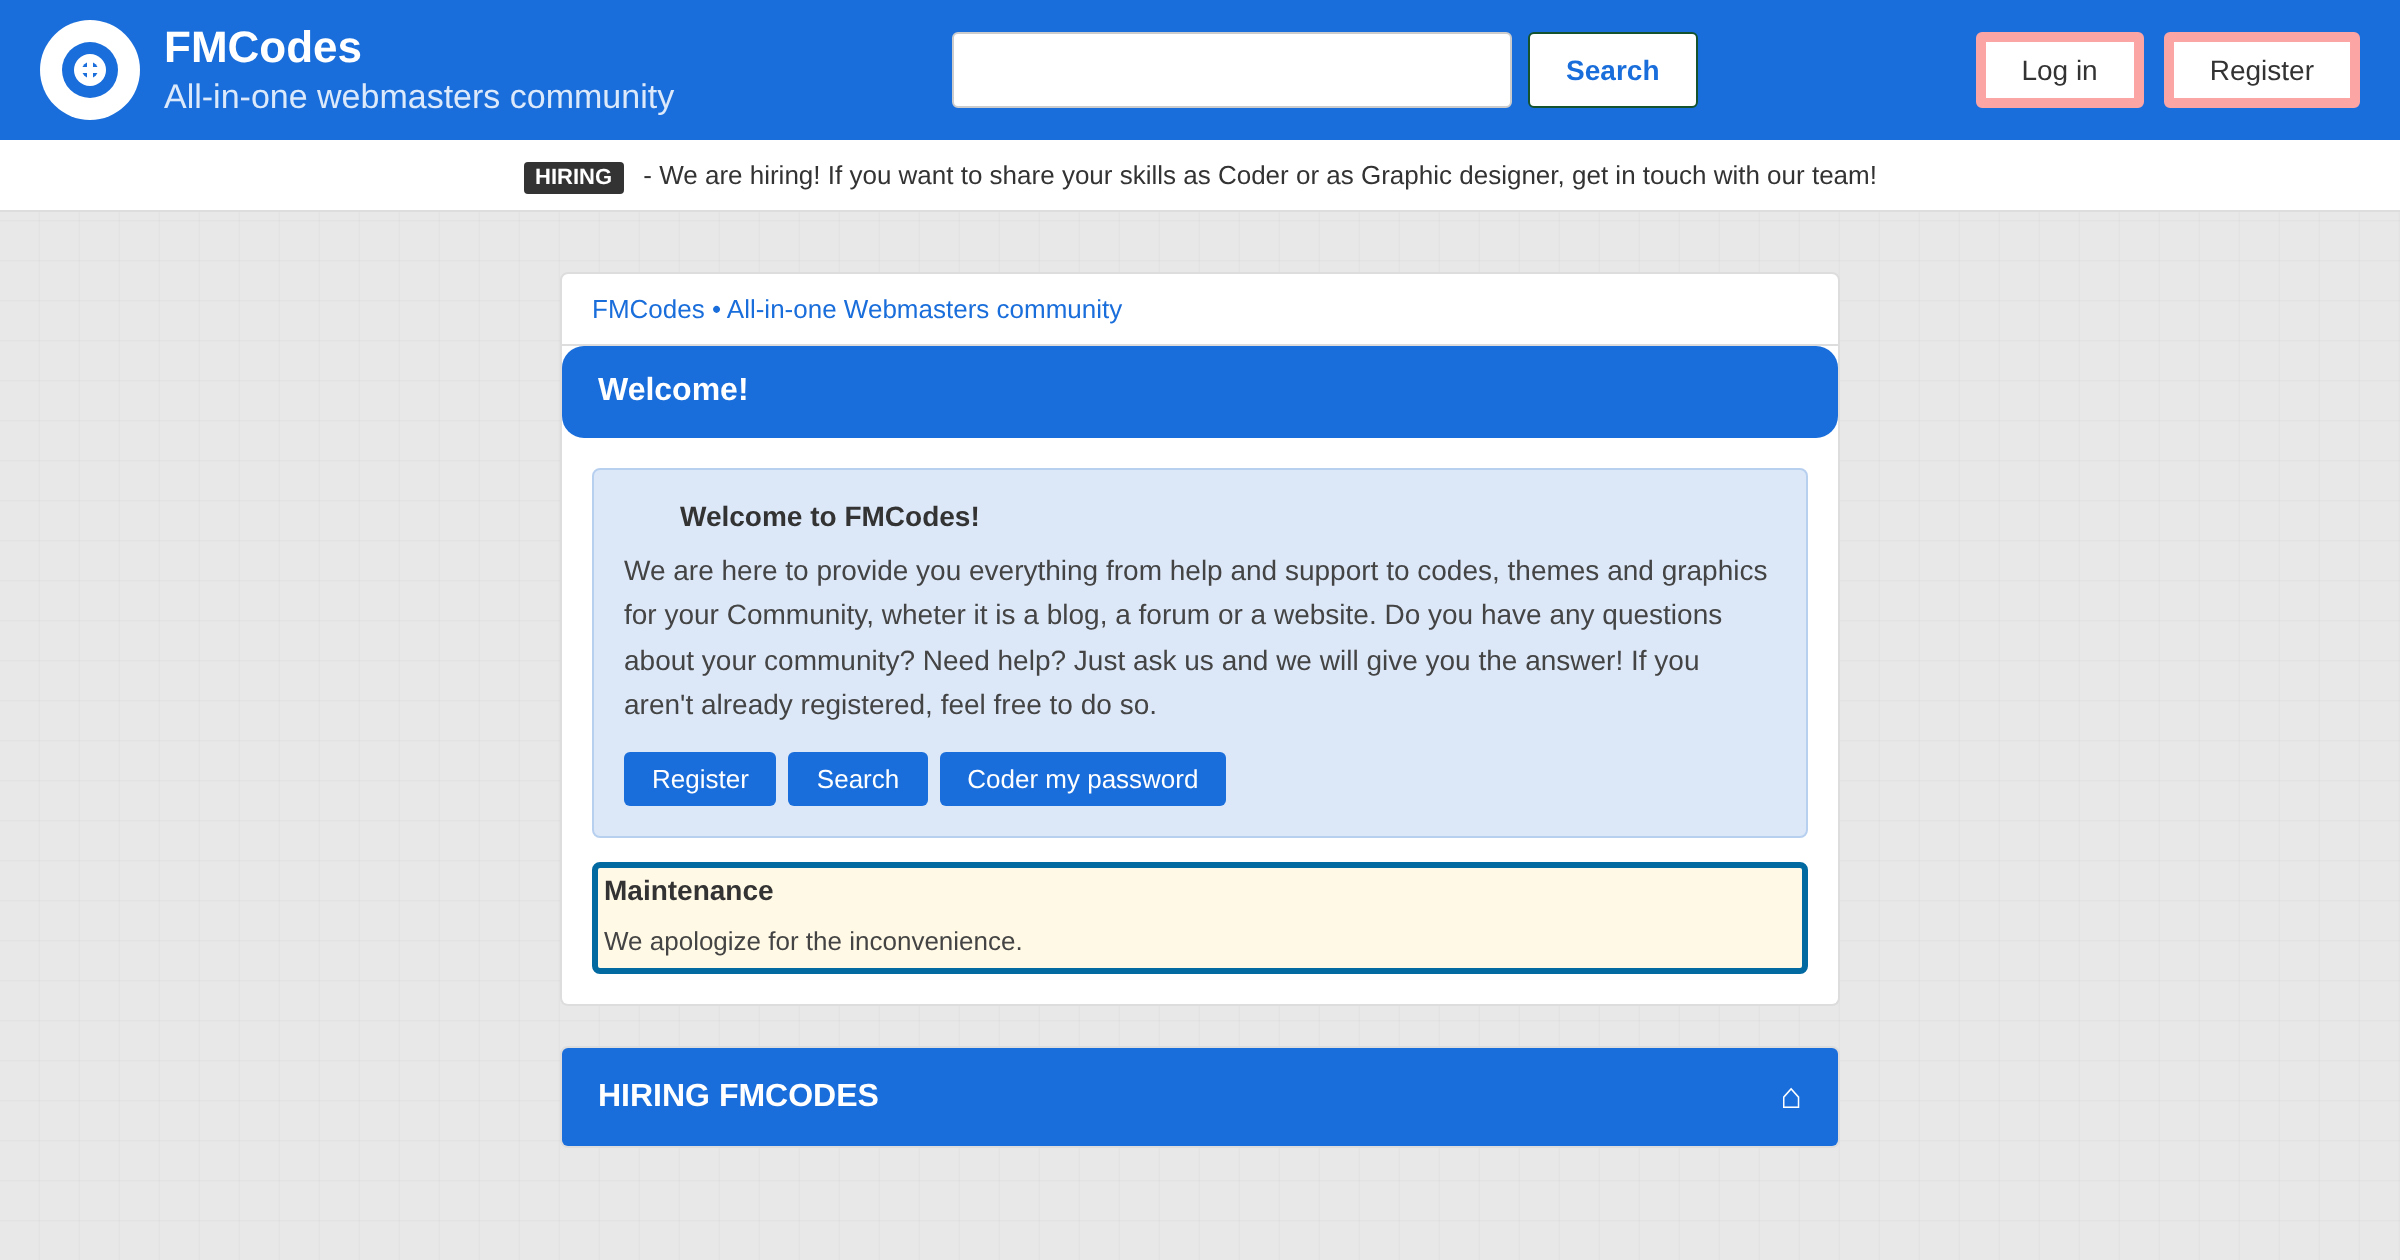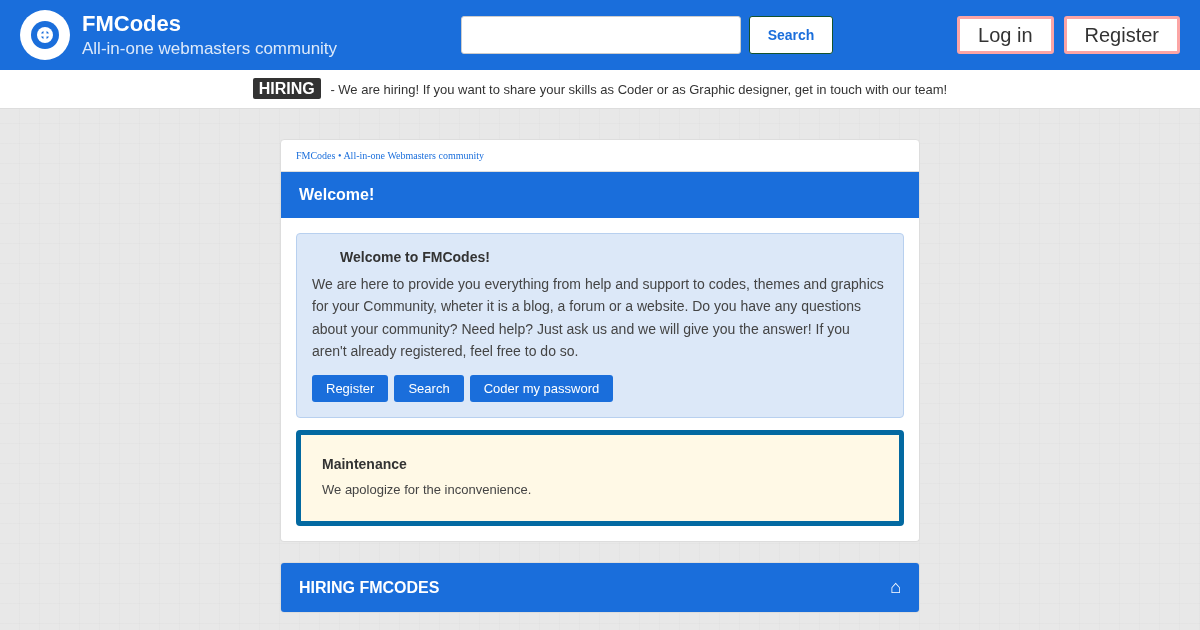--- a/index.html
+++ b/index.html
@@ -80,63 +80,62 @@
     }
     .header-actions {
       flex: 0 0 auto;
       display: flex;
       gap: 10px;
     }
     .header-btn {
       height: 38px;
       padding: 0 18px;
       background: white;
-      border: 3px solid #fca5a5;
+      border: 5px solid #fca5a5;
       border-radius: 3px;
-      font-size: 20px;
+      font-size: 14px;
       cursor: pointer;
       color: #333;
     }
 
     
     .hiring-bar {
       background: white;
       text-align: center;
       padding: 10px;
       font-size: 13px;
       color: #333;
       border-bottom: 1px solid #ddd;
     }
     .hiring-badge {
       background: #333;
       color: white;
-      font-size: 16px;
+      font-size: 11px;
       font-weight: bold;
       padding: 2px 6px;
       border-radius: 2px;
       margin-right: 6px;
     }
 
     
     .main {
       max-width: 660px;
       margin: 30px auto;
       padding: 0 10px;
     }
 
     
     .breadcrumb-bar {
       background: white;
       border: 1px solid #ddd;
       border-radius: 4px 4px 0 0;
       padding: 10px 15px;
-      font-size: 10px;
+      font-size: 13px;
       color: #555;
       margin-bottom: 0;
-      font-family: Liberation Serif, serif;
     }
     .breadcrumb-bar a {
       color: #1a6edb;
       text-decoration: none;
     }
 
     
     .welcome-section {
       background: white;
       border: 1px solid #ddd;
@@ -144,20 +143,21 @@
       border-radius: 0 0 4px 4px;
       overflow: hidden;
       margin-bottom: 20px;
     }
     .welcome-header {
       background: #1a6edb;
       color: white;
       padding: 14px 18px;
       font-size: 16px;
       font-weight: bold;
+      border-radius: 11px;
     }
     .welcome-body {
       padding: 15px;
     }
 
     
     .welcome-box {
       background: #dce8f8;
       border: 1px solid #b8d0ef;
       border-radius: 4px;
@@ -188,23 +188,23 @@
       border: none;
       border-radius: 3px;
       padding: 6px 14px;
       font-size: 13px;
       cursor: pointer;
     }
 
     
     .maintenance-box {
       background: #fff9e6;
-      border: 5px solid #0369a1;
+      border: 3px solid #0369a1;
       border-radius: 4px;
-      padding: 21px;
+      padding: 3px;
     }
     .maintenance-box h3 {
       font-size: 14px;
       font-weight: bold;
       margin-bottom: 8px;
       color: #333;
     }
     .maintenance-box p {
       font-size: 13px;
       line-height: 1.6;

